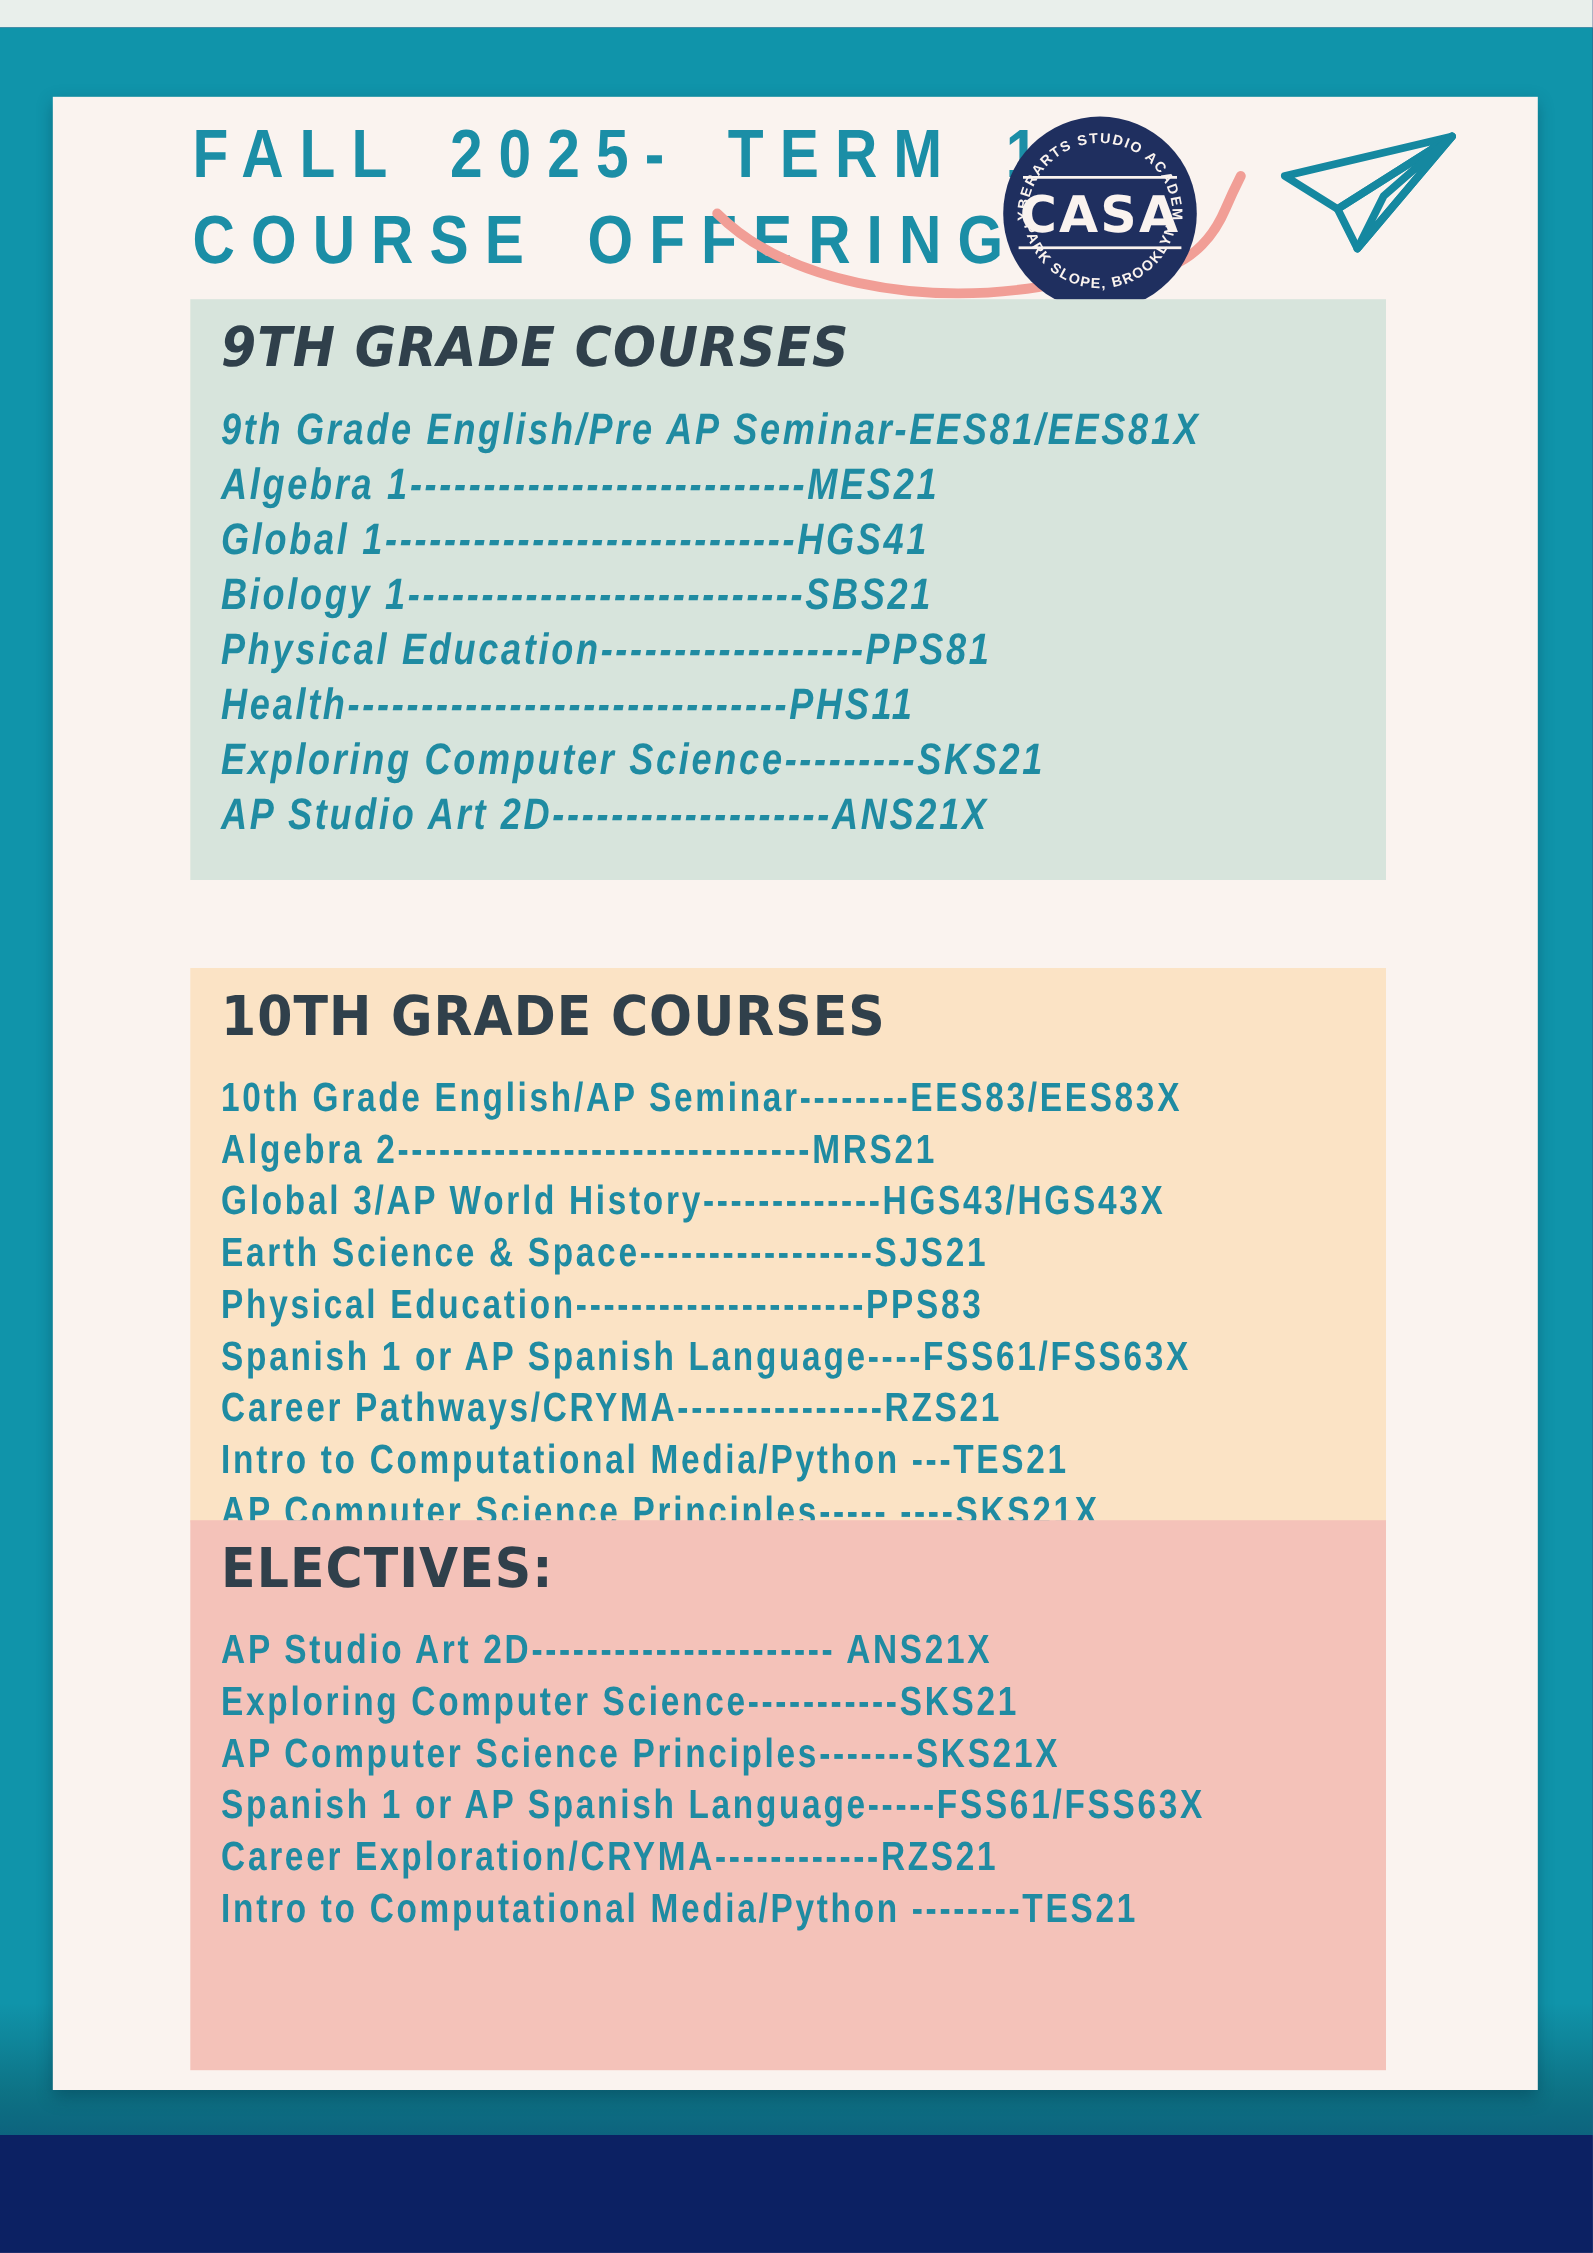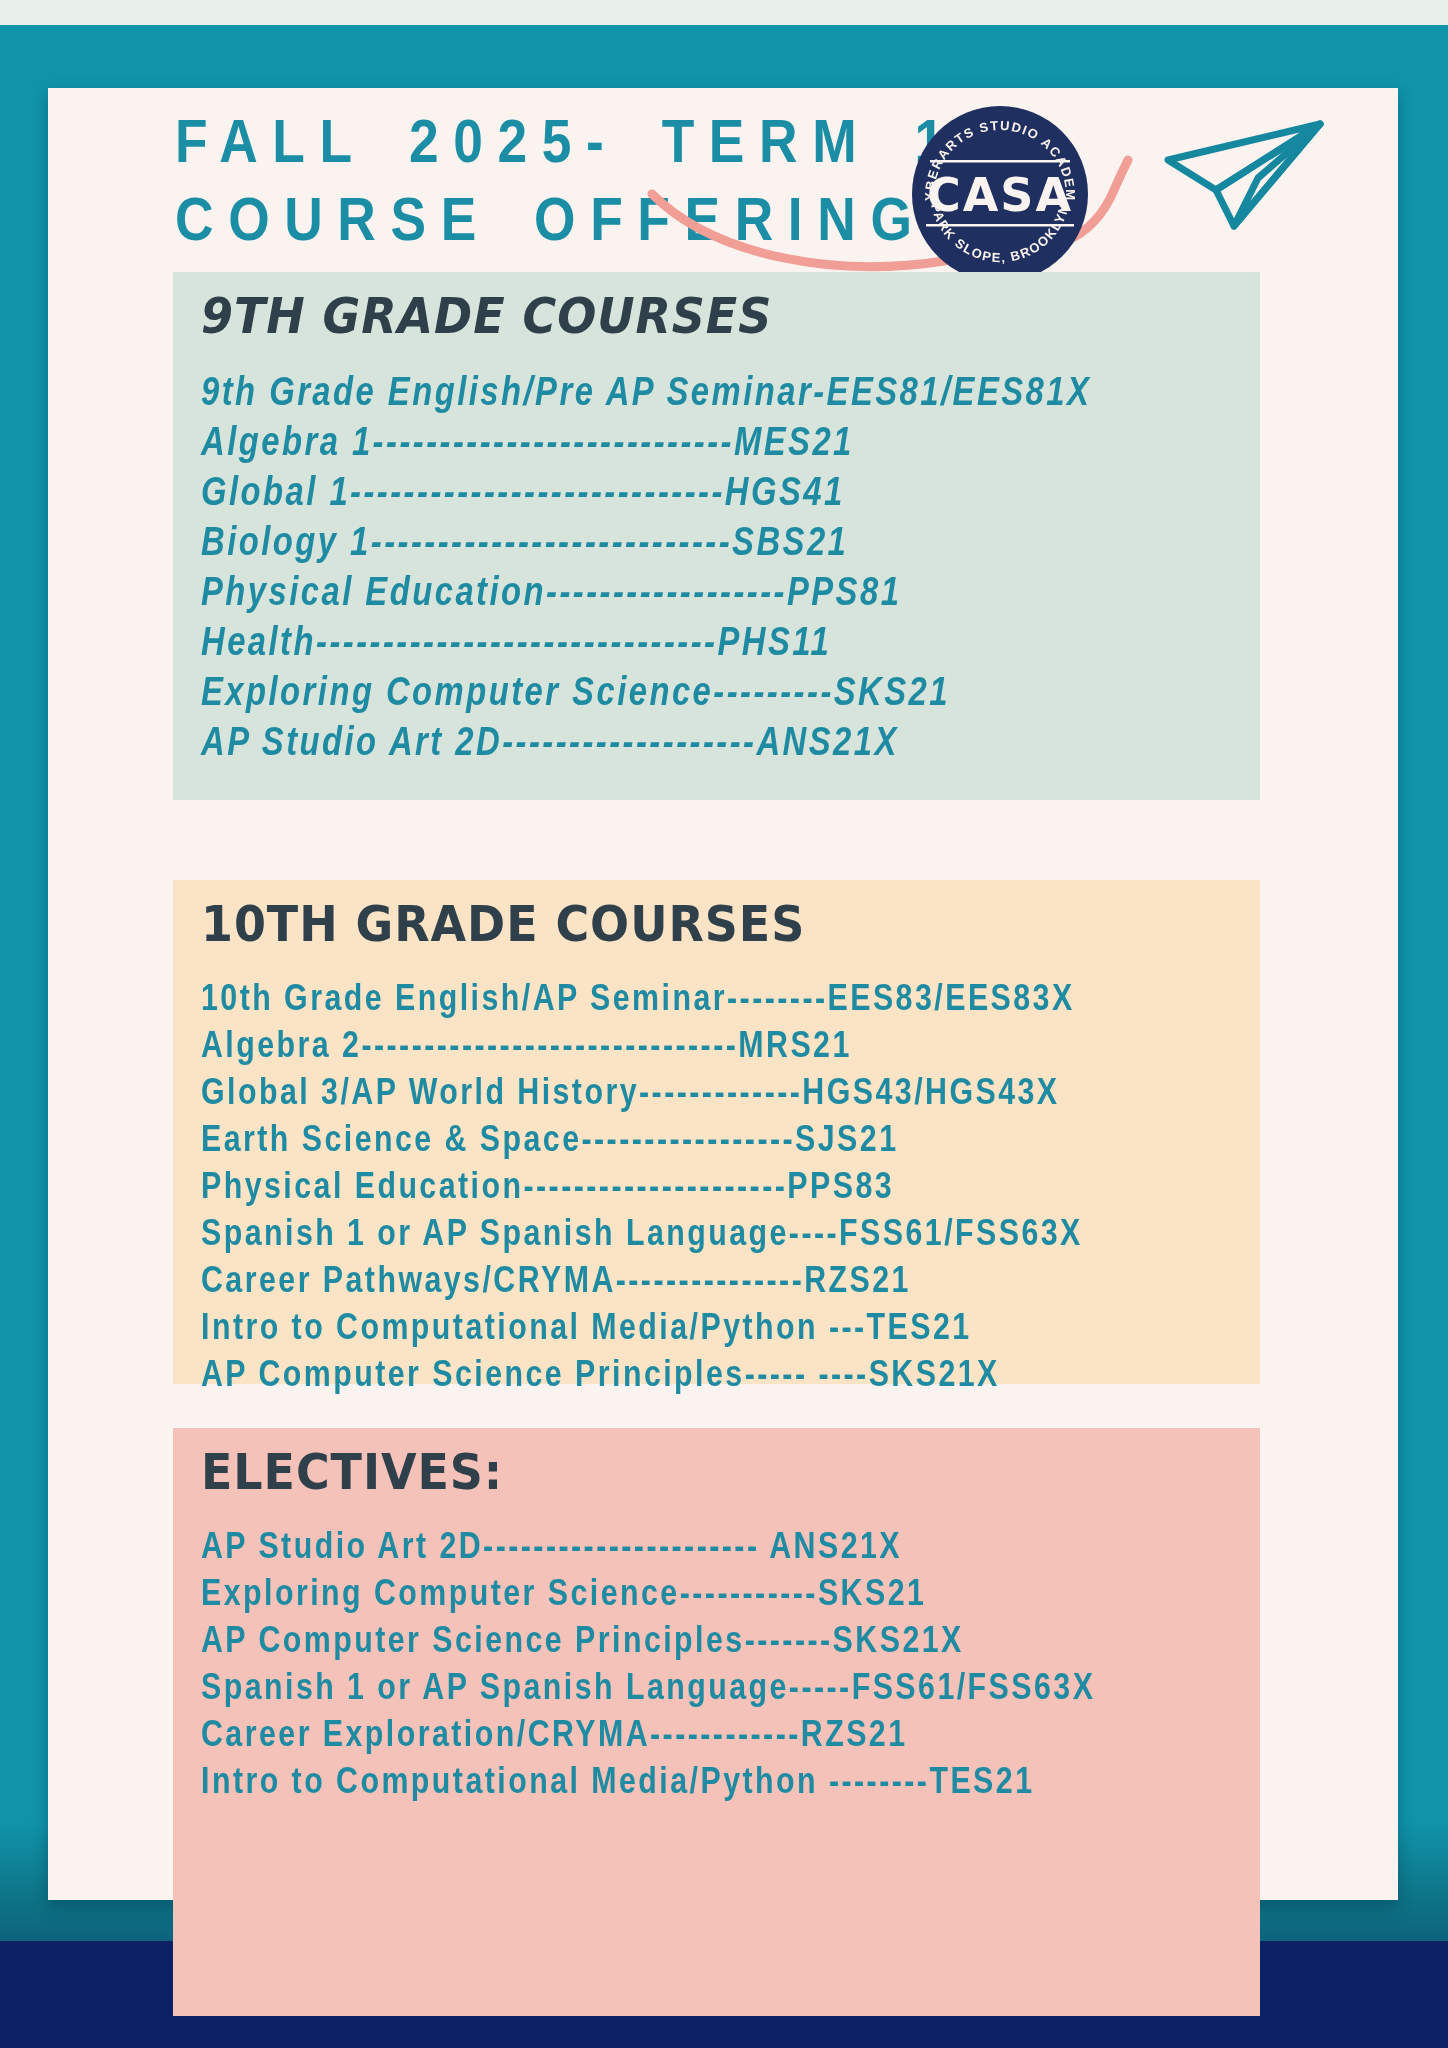--- a/index.html
+++ b/index.html
@@ -22,21 +22,21 @@
   .title{
     position:absolute;left:127px;top:14px;width:1100px;
     color:#1b8ea6;font-weight:bold;font-size:62px;line-height:78px;
     letter-spacing:17px;word-spacing:16px;
     transform:scaleX(.86);transform-origin:top left;white-space:nowrap;
   }
   
   .section{position:absolute;left:125px;width:1087px;}
   .sec-mint{top:184px;height:528px;background:#d7e4dc;font-style:italic;}
   .sec-peach{top:744px;height:504px;background:#fbe3c5;margin-top:48px;}
-  .sec-pink{top:1340px;height:588px;background:#f4c2b9;}
+  .sec-pink{top:1294px;height:500px;background:#f4c2b9;}
   .sec-header{
     margin:16px 0 0 28px;
     font-family:"DejaVu Sans", sans-serif;
     font-weight:bold;color:#30404b;font-size:50px;line-height:56px;
     letter-spacing:1px;transform:scaleX(.92);transform-origin:top left;white-space:nowrap;
   }
   .rows{
     margin:22px 0 0 28px;width:1300px;
     transform:scaleX(.82);transform-origin:top left;
     color:#1f8ba2;font-weight:bold;white-space:nowrap;

